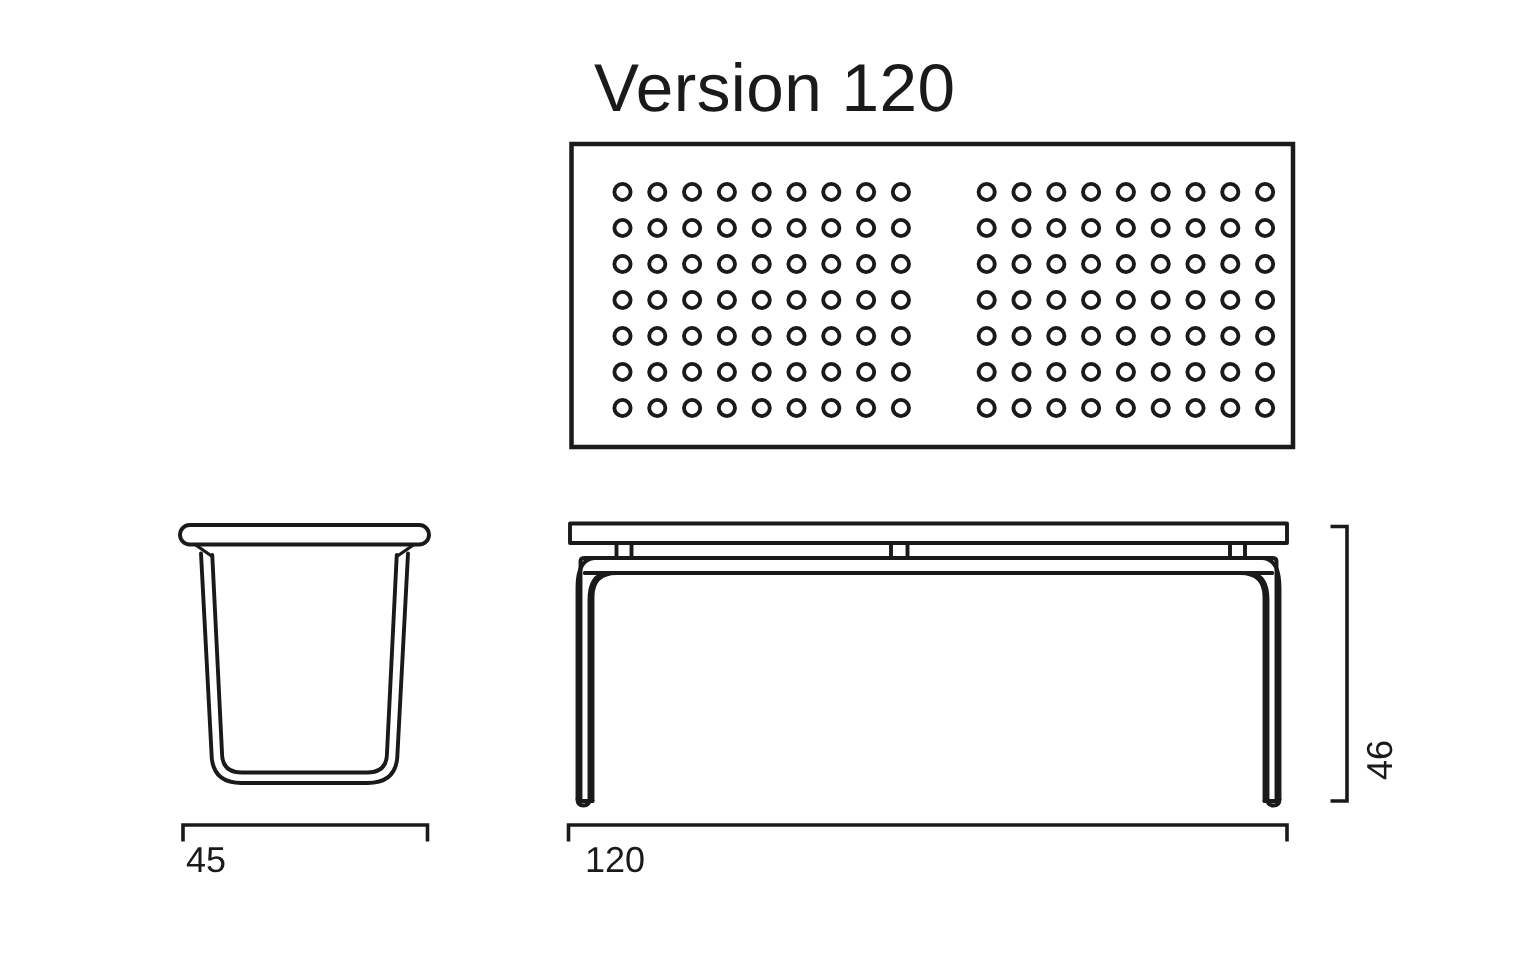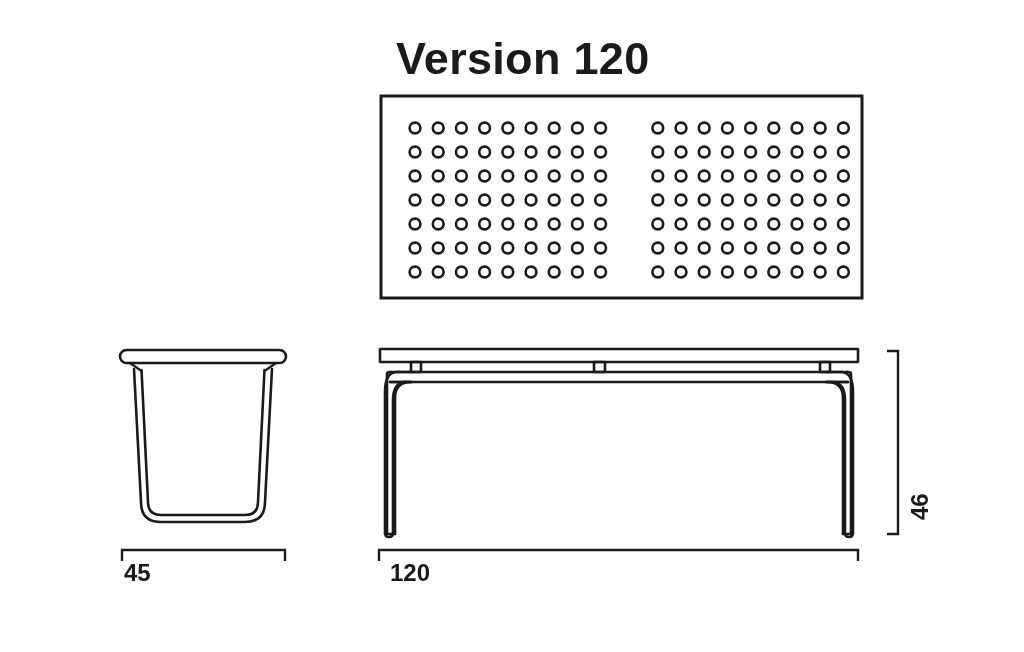--- a/index.html
+++ b/index.html
@@ -14,21 +14,20 @@
     overflow: hidden;
     font-family: "Liberation Sans", sans-serif;
     color: #1a1a1a;
   }
   #drawing-root {
     position: absolute;
     left: 0;
     top: 0;
     width: 1024px;
     height: 652px;
-    font-weight: bold;
   }
   svg.sheet {
     display: block;
     width: 1024px;
     height: 652px;
   }
   .title-text {
     font-family: "Liberation Sans", sans-serif;
     font-size: 45px;
     fill: #1a1a1a;

